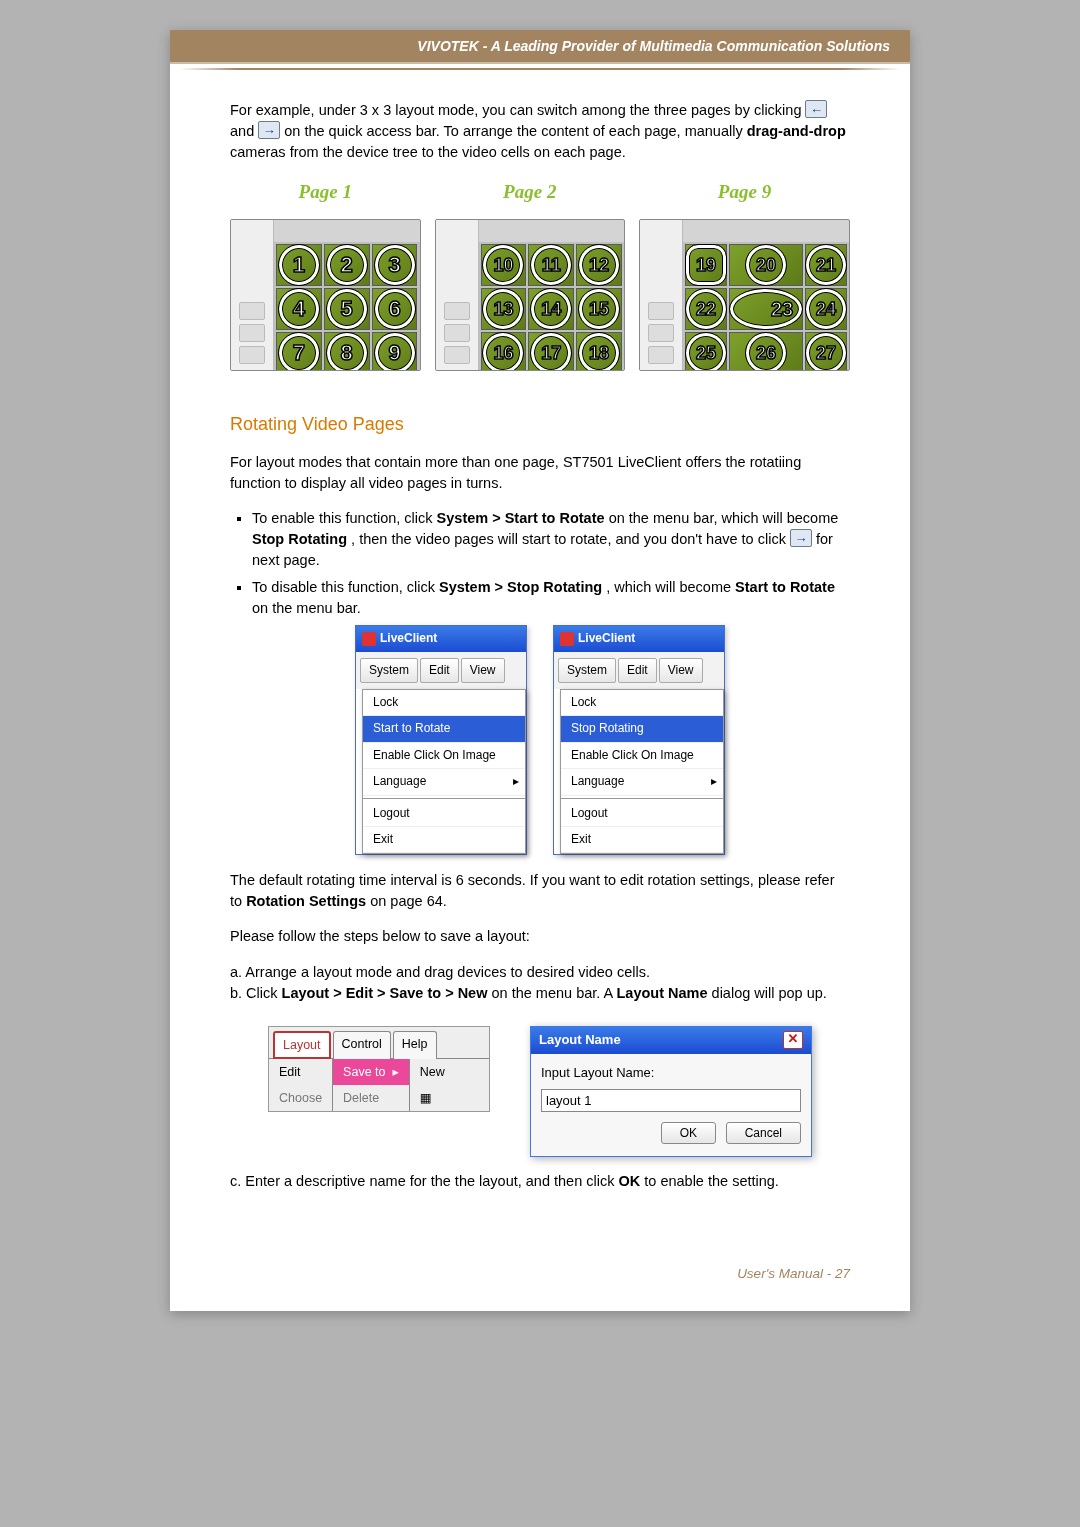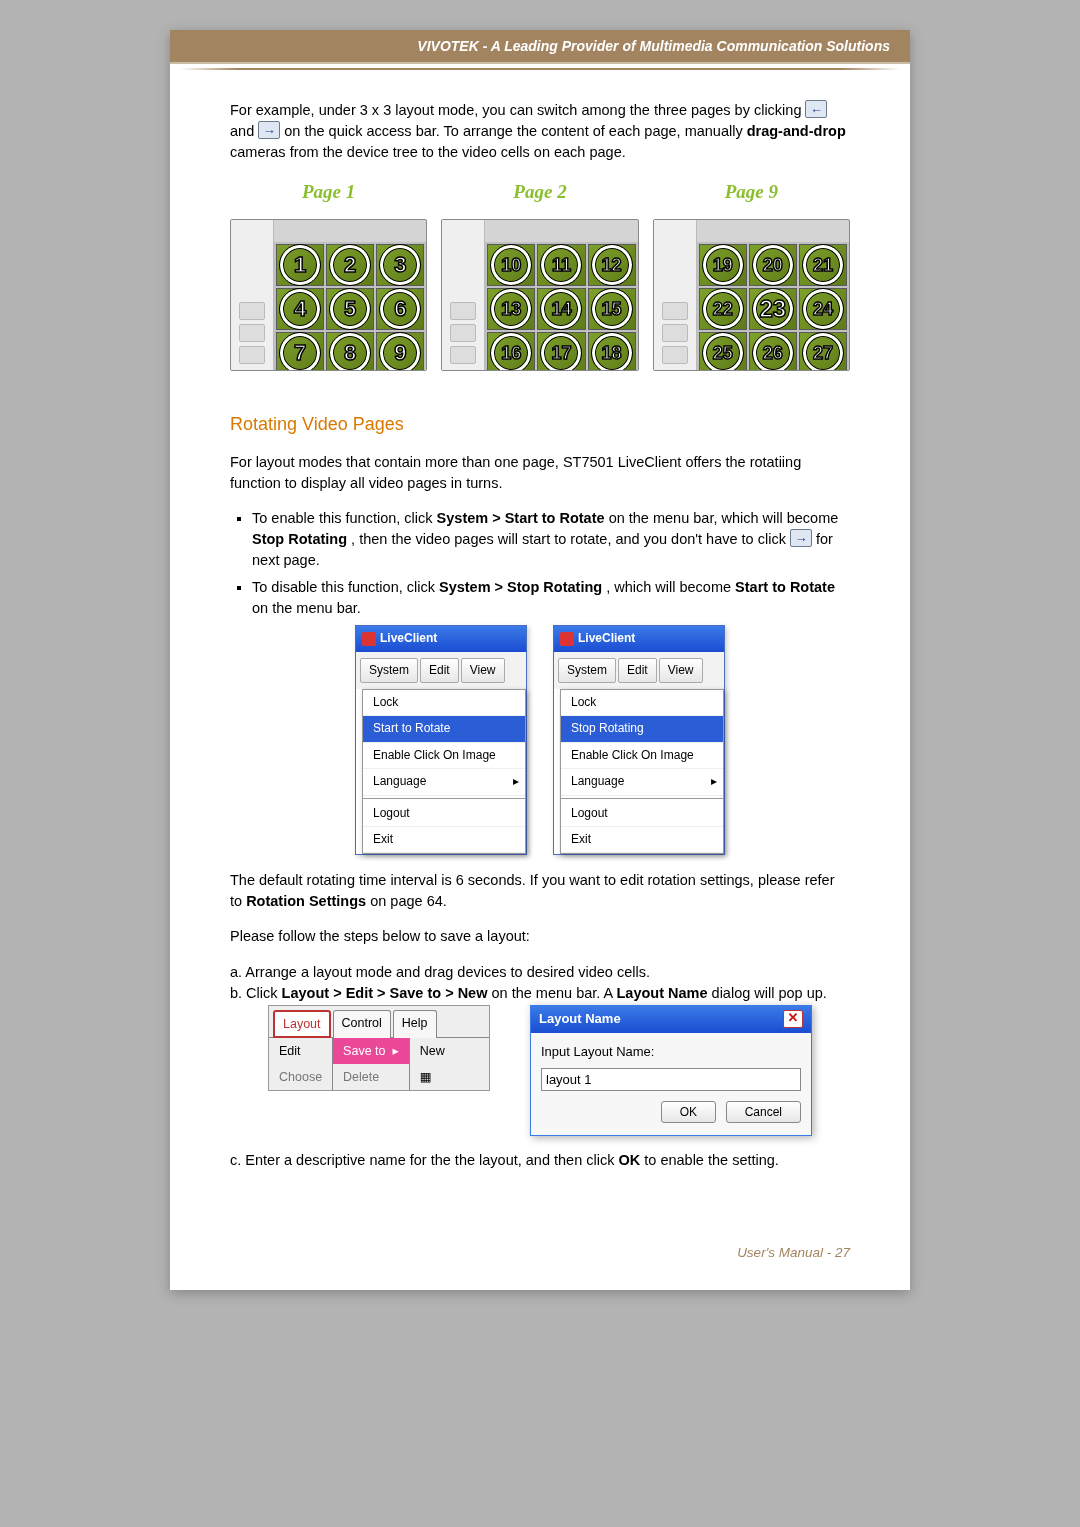--- a/index.html
+++ b/index.html
@@ -175,21 +175,21 @@
     position: absolute;
     right: 6px;
   }
   .dropdown .sep { border-top: 1px solid #999; margin: 2px 0; }
 
   .layout-row {
     display: flex;
     gap: 40px;
     justify-content: center;
     align-items: flex-start;
-    margin-top: 1px;
+    margin-top: 22px;
   }
   .layout-menu {
     background: #eee;
     border: 1px solid #999;
     width: 220px;
     font-size: 12.5px;
   }
   .layout-menu .tabs {
     display: flex;
     padding: 4px 4px 0 4px;
@@ -380,33 +380,33 @@
         <div class="pg-col">
           <div class="pg-label">Page 9</div>
           <div class="app-shot">
             <div class="sidebar">
               <div class="ic"></div>
               <div class="ic"></div>
               <div class="ic"></div>
             </div>
             <div class="grid3 circled">
               <div class="cell c">
-                <div class="o" style="font-size: 18px;">19</div>
+                <div class="o" style="font-size: 18px; border-radius: 12px;">19</div>
               </div>
               <div class="cell c">
                 <div class="o" style="font-size: 18px;">20</div>
               </div>
               <div class="cell c">
                 <div class="o" style="font-size: 18px;">21</div>
               </div>
               <div class="cell c">
                 <div class="o" style="font-size: 18px;">22</div>
               </div>
               <div class="cell c">
-                <div class="o" style="font-size: 24px;">23</div>
+                <div class="o" style="font-size: 20px; padding-left: 32px;">23</div>
               </div>
               <div class="cell c">
                 <div class="o" style="font-size: 18px;">24</div>
               </div>
               <div class="cell c">
                 <div class="o" style="font-size: 18px;">25</div>
               </div>
               <div class="cell c">
                 <div class="o" style="font-size: 18px;">26</div>
               </div>

